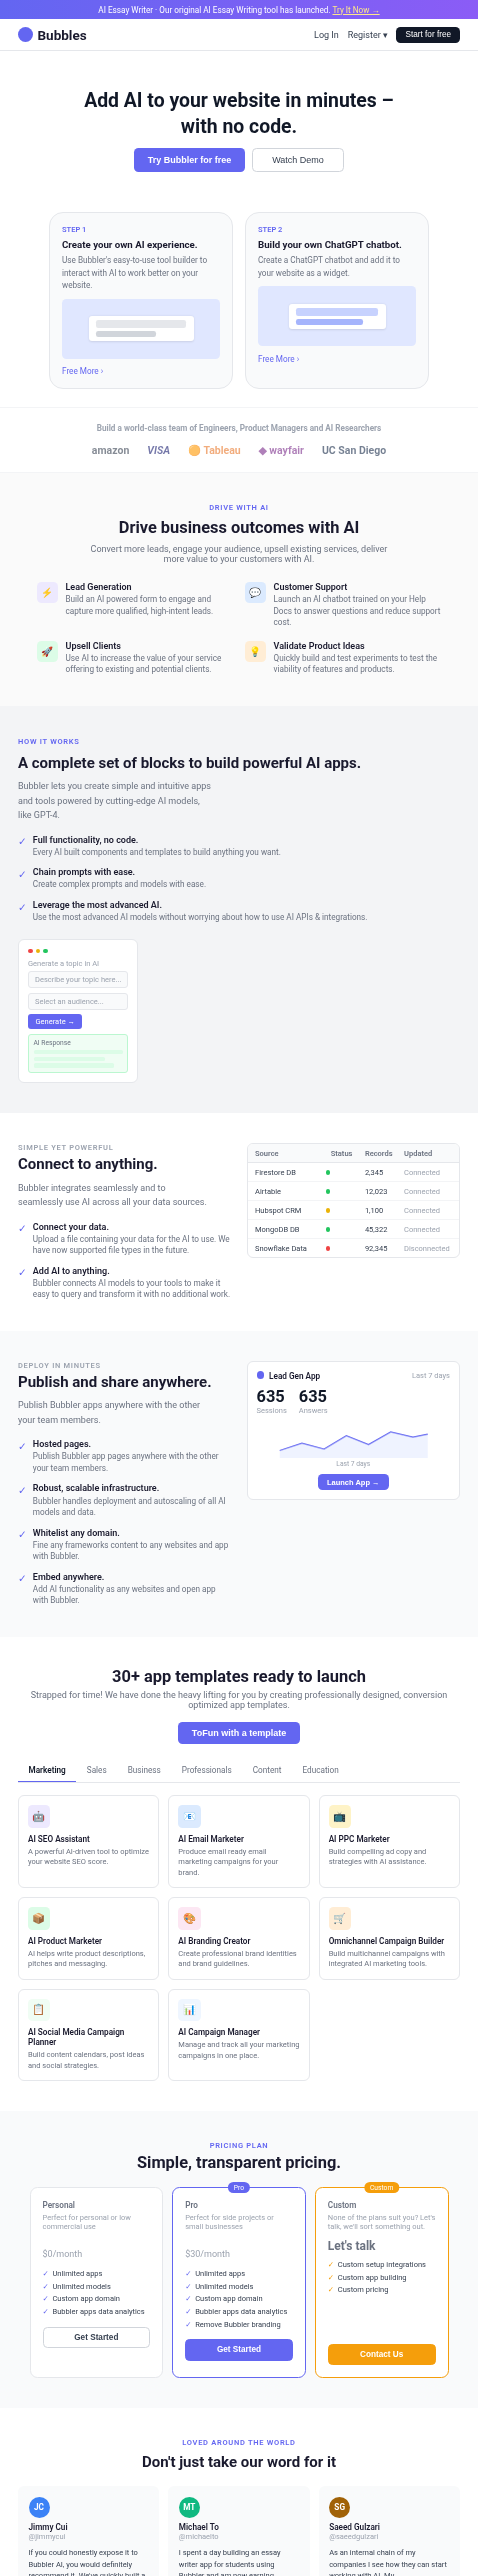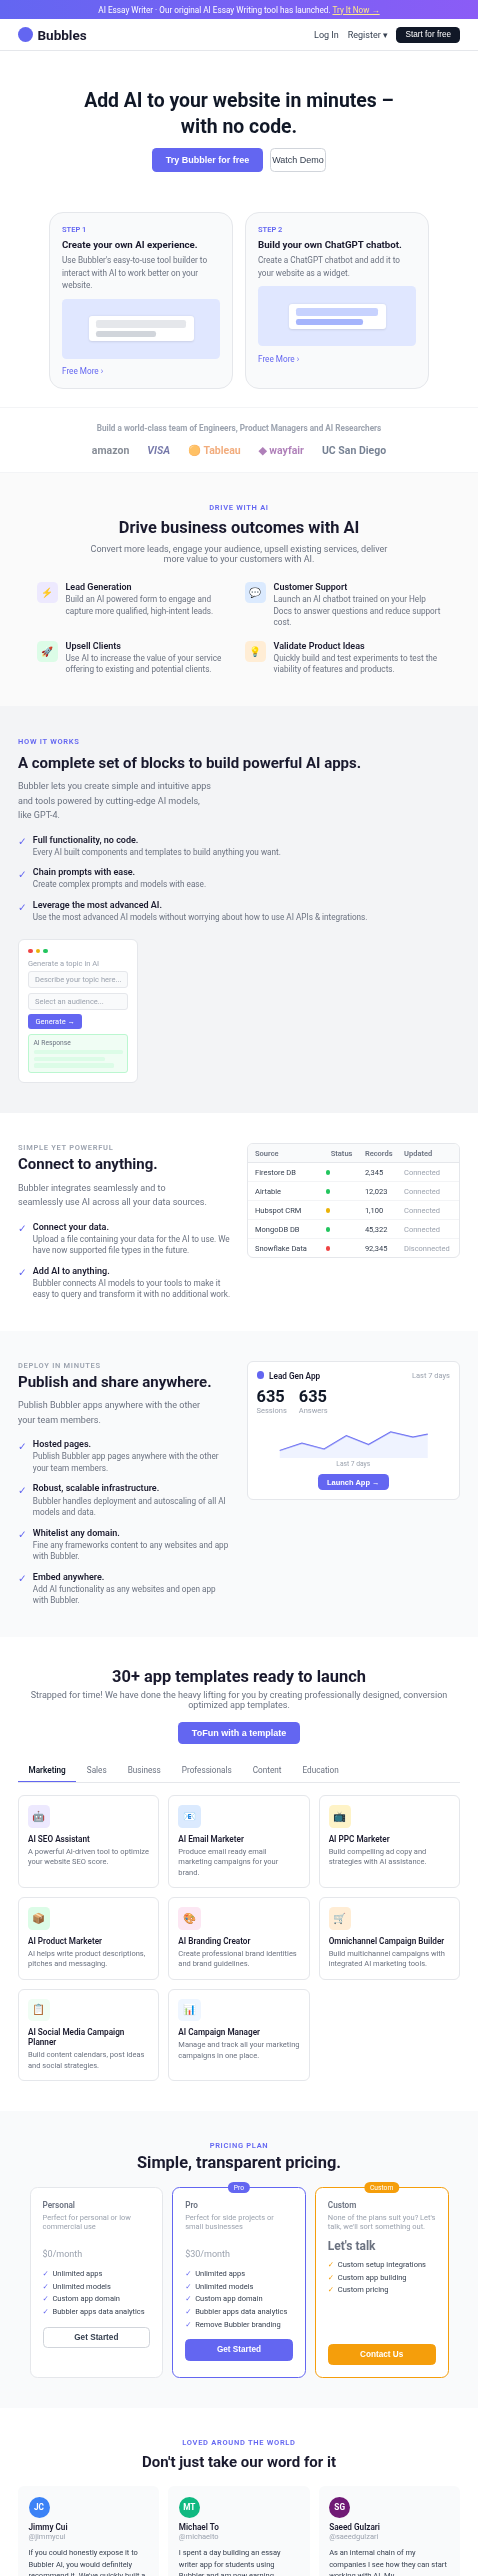--- a/index.html
+++ b/index.html
@@ -32,21 +32,21 @@
     .nav-right { display: flex; align-items: center; gap: 9px; font-size: 9px; }
     .nav-right a { color: #374151; text-decoration: none; }
     .nav-btn { background: #111827; color: white; padding: 3.7px 9px; border-radius: 4.5px; font-size: 8.2px; border: none; cursor: pointer; }
 
     
     .hero { padding: 37px 18px 22.4px; text-align: center; background: #fff; }
     .hero h1 { font-size: 19.4px; font-weight: 700; line-height: 1.3; color: #111827; margin-bottom: 9px; }
     .hero p { font-size: 9.7px; color: #6b7280; max-width: 359px; margin: 0 auto 15px; line-height: 1.6; }
     .hero-btns { display: flex; gap: 7.5px; justify-content: center; flex-wrap: wrap; }
     .btn-primary { background: #6366f1; color: white; padding: 6px 13.5px; border-radius: 4.5px; border: none; cursor: pointer; font-size: 9px; font-weight: 600; }
-    .btn-secondary { background: transparent; color: #374151; padding: 6px 1px; border-radius: 4.5px; border: 0.7px solid #d1d5db; cursor: pointer; font-size: 9px; }
+    .btn-secondary { background: transparent; color: #374151; padding: 6px 19px; border-radius: 4.5px; border: 0.7px solid #d1d5db; cursor: pointer; font-size: 9px; }
 
     
     .cards-row { display: flex; gap: 12px; justify-content: center; flex-wrap: wrap; padding: 18px; }
     .card { background: #f9fafb; border: 0.7px solid #e5e7eb; border-radius: 14px; padding: 12px; width: 184px; font-size: 9px; }
     .card-step { font-size: 7.5px; color: #6366f1; font-weight: 600; margin-bottom: 4.5px; }
     .card h3 { font-size: 9.7px; font-weight: 700; margin-bottom: 4.5px; }
     .card p { color: #6b7280; font-size: 8.2px; line-height: 1.5; margin-bottom: 7.5px; }
     .card-link { color: #6366f1; font-size: 8.2px; text-decoration: none; }
     .card-preview { background: #e0e7ff; border-radius: 4.5px; height: 60px; margin: 7.5px 0; display: flex; align-items: center; justify-content: center; }
     .card-preview-inner { background: white; border-radius: 3px; padding: 4.5px 7.5px; font-size: 7.5px; color: #374151; box-shadow: 0 0.7px 2.2px rgba(0,0,0,0.1); }
@@ -608,21 +608,21 @@
     <div class="testimonial-handle">@jimmycui</div>
     <div class="testimonial-text">If you could honestly expose it to Bubbler AI, you would definitely recommend it. We've quickly built a bunch of AI tools for company and are now getting thousands of views with AI-driving automated via ToFun influencer scripts.</div>
   </div>
       <div class="testimonial-card">
     <div class="testimonial-avatar" style="background:#10b981;">MT</div>
     <div class="testimonial-name">Michael To</div>
     <div class="testimonial-handle">@michaelto</div>
     <div class="testimonial-text">I spent a day building an essay writer app for students using Bubbler and am now earning $4k/month from running monthly subscriptions. Bubbler was crazy to build and Bubbler is now growing 4k per month.</div>
   </div>
       <div class="testimonial-card">
-    <div class="testimonial-avatar" style="background:#701a75;">SG</div>
+    <div class="testimonial-avatar" style="background:#a16207;">SG</div>
     <div class="testimonial-name">Saeed Gulzari</div>
     <div class="testimonial-handle">@saeedgulzari</div>
     <div class="testimonial-text">As an internal chain of my companies I see how they can start working with AI. My recommendation is always to start building fast.</div>
   </div>
       <div class="testimonial-card">
     <div class="testimonial-avatar" style="background:#8b5cf6;">DJ</div>
 
   </div>
       <div class="testimonial-card">
     <div class="testimonial-avatar" style="background:#06b6d4;">OR</div>

